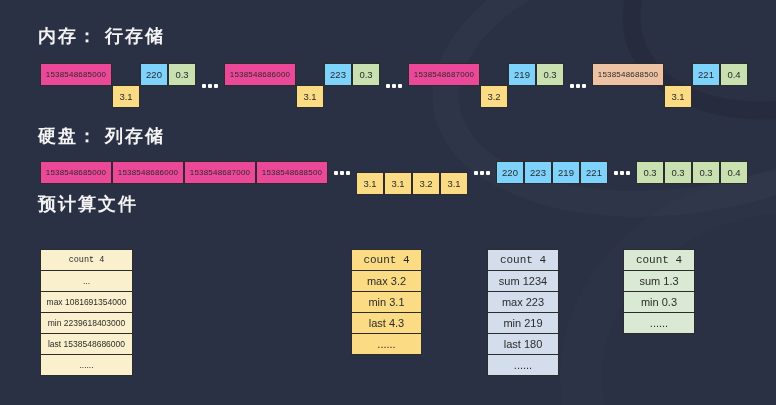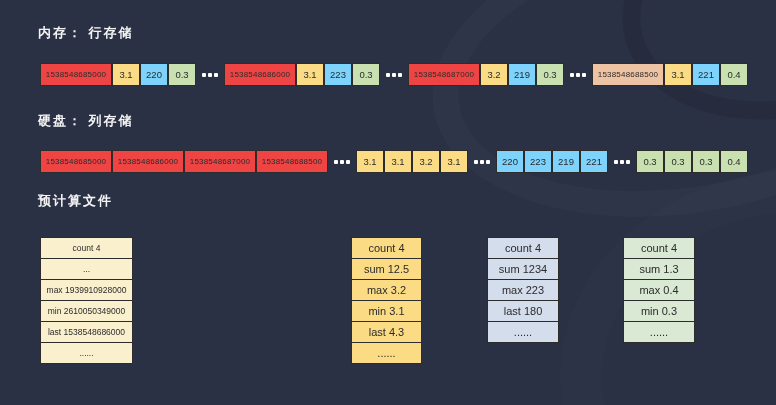--- a/index.html
+++ b/index.html
@@ -8,56 +8,56 @@
     background:#2b3144;
     font-family:"Liberation Sans", sans-serif;
   }
   
   .deco{position:absolute;border-radius:50%;pointer-events:none;}
   .deco1{left:430px;top:-80px;width:470px;height:240px;border:26px solid rgba(255,255,255,0.025);transform:rotate(-10deg);}
   .deco2{left:560px;top:170px;width:400px;height:330px;border:42px solid rgba(255,255,255,0.013);}
   .deco3{left:620px;top:-120px;width:300px;height:200px;border:18px solid rgba(0,0,0,0.10);transform:rotate(-14deg);}
 
   .title{
-    position:absolute;left:38px;color:#f4f4f4;font-size:13px;font-weight:bold;
+    position:absolute;left:38px;color:#f4f4f4;font-size:18px;font-weight:bold;
     letter-spacing:2px;white-space:nowrap;
   }
   .t-mem{top:24px;}
-  .t-disk{top:112px;}
+  .t-disk{top:124px;}
   .t-pre{top:192px;}
 
   .cellrow{
     position:absolute;left:40px;display:flex;align-items:center;gap:6px;
   }
   .r-mem{top:63px;}
   .r-disk{top:150px;}
   .group{display:flex;}
   .cell{
     box-sizing:border-box;height:23px;border:1px solid #2c2c2c;
     display:flex;align-items:center;justify-content:center;
     color:#2b2b2b;font-size:9.5px;overflow:hidden;white-space:nowrap;
   }
   .ts{width:72px;font-size:8px;letter-spacing:0.2px;}
   .sm{width:28px;}
-  .cream{background:#ef4444;}
-  .yellow{background:#fbdc85;}
+  .cream{background:#ec4899;}
+  .yellow{background:#fbdc85;margin-top:22px;}
   .blue{background:#7dd3fc;}
   .green{background:#c9e0b1;}
   .salmon{background:#eec3a3;}
 
   .sep{display:flex;align-items:center;gap:2px;width:16px;justify-content:center;}
   .sep i{display:block;width:4px;height:4px;background:#ffffff;border-radius:1px;}
 
   .ptable{position:absolute;top:233px;}
   .prow{
     box-sizing:border-box;height:22px;border:1px solid #2c2c2c;margin-top:-1px;
     display:flex;align-items:center;justify-content:center;
     color:#2b2b2b;white-space:nowrap;overflow:hidden;
   }
-  .prow:first-child{margin-top:4px;}
+  .prow:first-child{margin-top:16px;font-family:Liberation Mono, monospace;}
   .pt1{left:40px;width:93px;}
   .pt1 .prow{font-size:8.5px;background:#fbf0cd;}
   .pt2{left:351px;width:71px;}
   .pt2 .prow{font-size:11px;background:#fbdc85;}
   .pt3{left:487px;width:72px;}
   .pt3 .prow{font-size:11px;background:#d4ddec;}
   .pt4{left:623px;width:72px;}
   .pt4 .prow{font-size:11px;background:#d9e9d4;}
 </style>
 </head>
@@ -152,43 +152,42 @@
       <div class="cell sm green">0.3</div>
       <div class="cell sm green">0.4</div>
     </div>
   </div>
 
   <div class="title t-pre">预计算文件</div>
 
   <div class="ptable pt1">
     <div class="prow">count 4</div>
     <div class="prow">...</div>
-    <div class="prow">max 1939910928000</div>
-    <div class="prow">min 2610050349000</div>
+    <div class="prow">max 1081691354000</div>
+    <div class="prow">min 2239618403000</div>
     <div class="prow">last 1538548686000</div>
     <div class="prow">......</div>
   </div>
 
   <div class="ptable pt2">
     <div class="prow">count 4</div>
-    <div class="prow">sum 12.5</div>
     <div class="prow">max 3.2</div>
     <div class="prow">min 3.1</div>
     <div class="prow">last 4.3</div>
     <div class="prow">......</div>
   </div>
 
   <div class="ptable pt3">
     <div class="prow">count 4</div>
     <div class="prow">sum 1234</div>
     <div class="prow">max 223</div>
+    <div class="prow">min 219</div>
     <div class="prow">last 180</div>
     <div class="prow">......</div>
   </div>
 
   <div class="ptable pt4">
     <div class="prow">count 4</div>
     <div class="prow">sum 1.3</div>
-    <div class="prow">max 0.4</div>
     <div class="prow">min 0.3</div>
     <div class="prow">......</div>
   </div>
 </div>
 
 </body></html>

